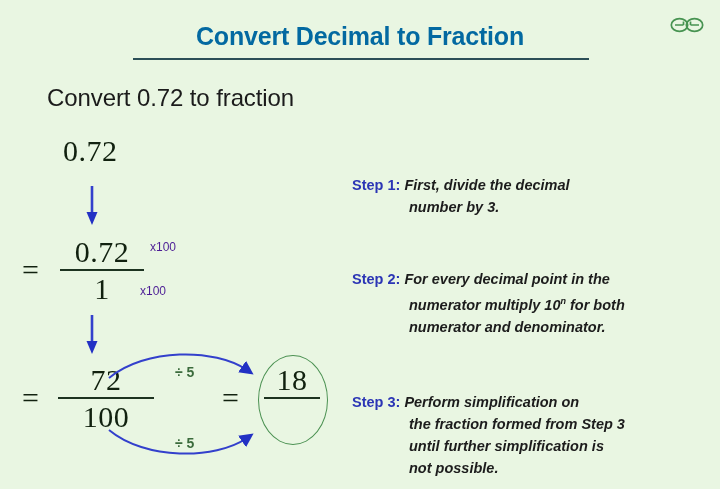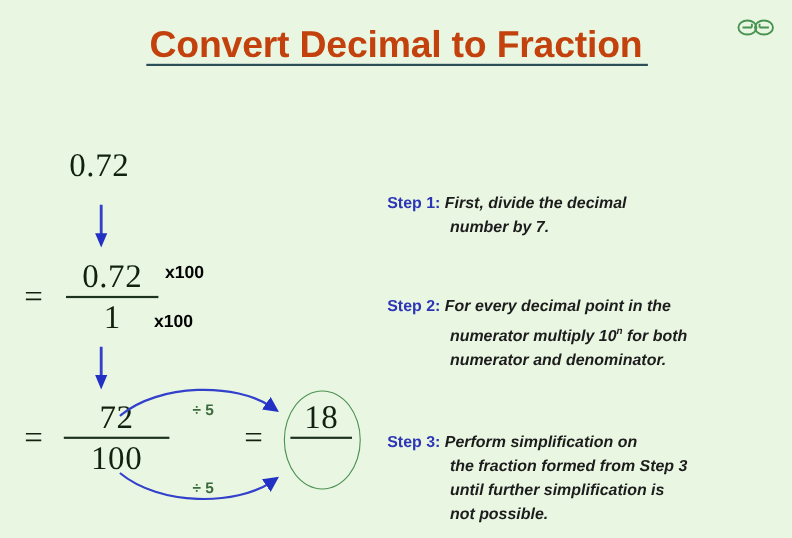--- a/index.html
+++ b/index.html
@@ -20,23 +20,23 @@
     box-sizing: border-box;
   }
 
   
   #title {
     position: absolute;
     left: 0;
     top: 22px;
     width: 720px;
     text-align: center;
-    font-size: 34px;
-    font-weight: bold;
-    color: #c2410c;
+    font-size: 25px;
+    font-weight: bold;
+    color: #0369a1;
     letter-spacing: -0.2px;
   }
   #title-underline {
     position: absolute;
     left: 133px;
     top: 58px;
     width: 456px;
     height: 2px;
     background: #2c4f57;
   }
@@ -99,24 +99,23 @@
     margin: 1px 0 2px 0;
   }
 
   #frac-1 { left: 60px; top: 236px; width: 84px; }
   #frac-2 { left: 58px; top: 364px; width: 96px; text-align: center; }
   #frac-3 { left: 264px; top: 364px; width: 56px; }
 
   
   .mult {
     position: absolute;
-    color: #000000;
-    font-size: 16px;
-    font-family: "Liberation Sans", sans-serif;
-    font-weight: bold;
+    color: #4c1d95;
+    font-size: 12px;
+    font-family: "Liberation Sans", sans-serif;
   }
   #mult-num { left: 150px; top: 240px; }
   #mult-den { left: 140px; top: 284px; }
 
   
   .arrow-down {
     position: absolute;
     width: 14px;
   }
   #arrow-1 { left: 85px; top: 186px; height: 40px; }
@@ -197,20 +196,21 @@
     <svg viewBox="0 0 38 30" width="38" height="30" aria-hidden="true">
       <g fill="none" stroke="#479351" stroke-width="1.7">
         <ellipse cx="11.5" cy="15" rx="8.2" ry="6.4"></ellipse>
         <ellipse cx="26.5" cy="15" rx="8.2" ry="6.4"></ellipse>
         <path d="M7 15 H15.5 M22.5 15 H31"></path>
         <path d="M15.5 15 V11.6 M22.5 15 V11.6"></path>
       </g>
     </svg>
   </div>
 
+  <div id="subtitle">Convert 0.72 to fraction</div>
 
   <div class="math" id="val-start">0.72</div>
 
   <div class="arrow-down" id="arrow-1">
     <svg viewBox="0 0 14 40" width="14" height="40" aria-hidden="true">
       <line x1="7" y1="0" x2="7" y2="28" stroke="#3340cc" stroke-width="2.6"></line>
       <polygon points="7,39 1.5,26 12.5,26" fill="#2231c4"></polygon>
     </svg>
   </div>
 
@@ -261,21 +261,21 @@
 
   <div class="frac" id="frac-3">
     <div class="num">18</div>
     <div class="bar"></div>
   </div>
 
   <div class="step" id="step-1">
     <span class="step-label">Step 1:</span>
     <span class="step-body">
       <span class="step-line first">First, divide the decimal</span>
-      <span class="step-line">number by 7.</span>
+      <span class="step-line">number by 3.</span>
     </span>
   </div>
 
   <div class="step" id="step-2">
     <span class="step-label">Step 2:</span>
     <span class="step-body">
       <span class="step-line first">For every decimal point in the</span>
       <span class="step-line">numerator multiply 10<sup>n</sup> for both</span>
       <span class="step-line">numerator and denominator.</span>
     </span>

